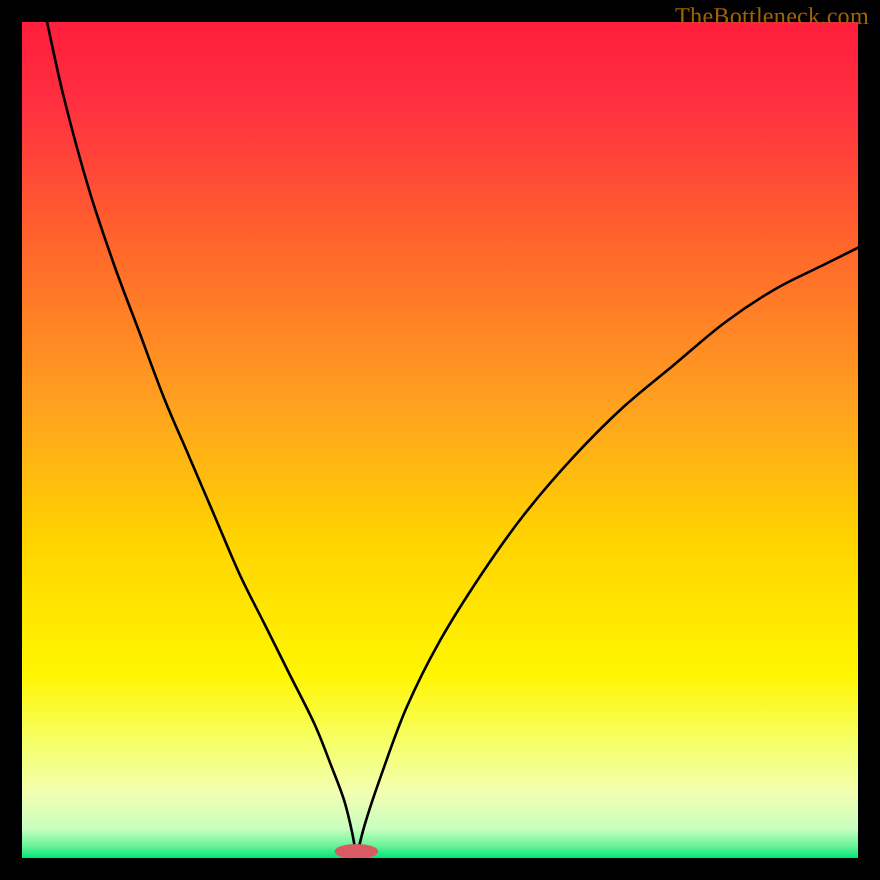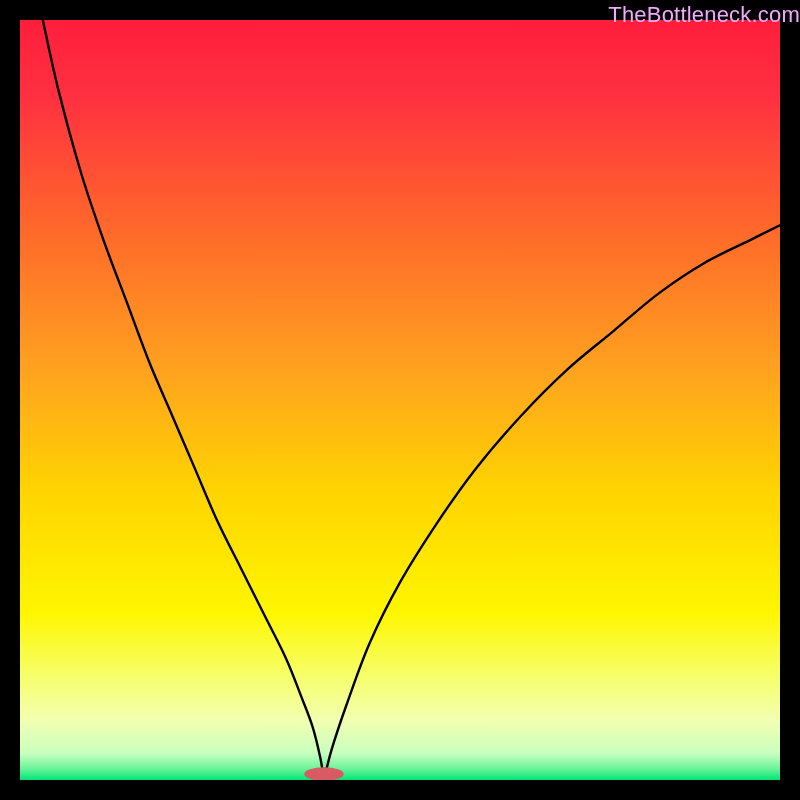--- a/index.html
+++ b/index.html
@@ -22,26 +22,27 @@
   .plot-area {
     position: absolute;
     left: 0;
     top: 0;
     width: 760px;
     height: 760px;
   }
   .watermark {
     position: absolute;
     top: 2px;
-    right: 0;
-    color: #f0abfc;
+    right: 10px;
+    color: #a16207;
     font-size: 22px;
     font-weight: 500;
     letter-spacing: 0.2px;
     user-select: none;
+    font-family: Liberation Serif, serif;
   }
   svg { display: block; }
 </style>
 </head>
 <body>
 
 <div class="frame">
   <svg class="plot-area" viewBox="0 0 760 760" preserveAspectRatio="none">
     <defs>
       <linearGradient id="bg-grad" x1="0" y1="0" x2="0" y2="1">

